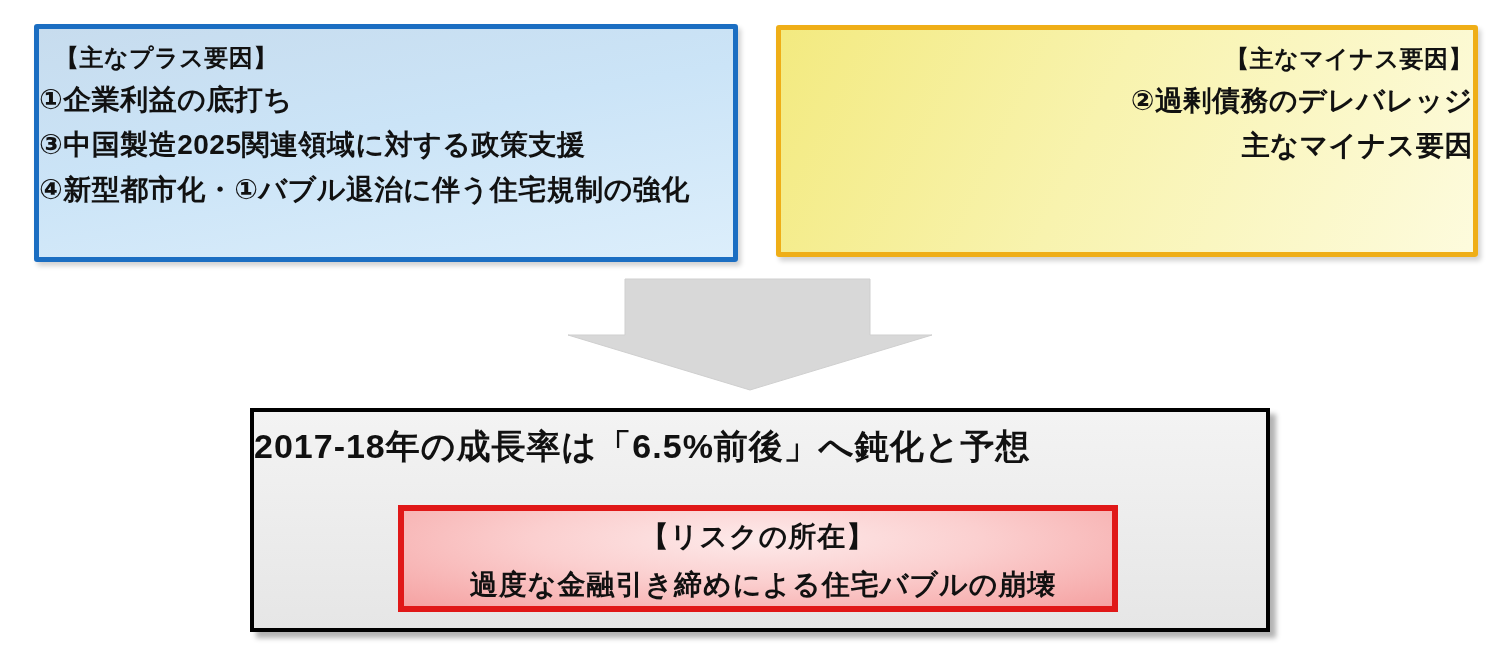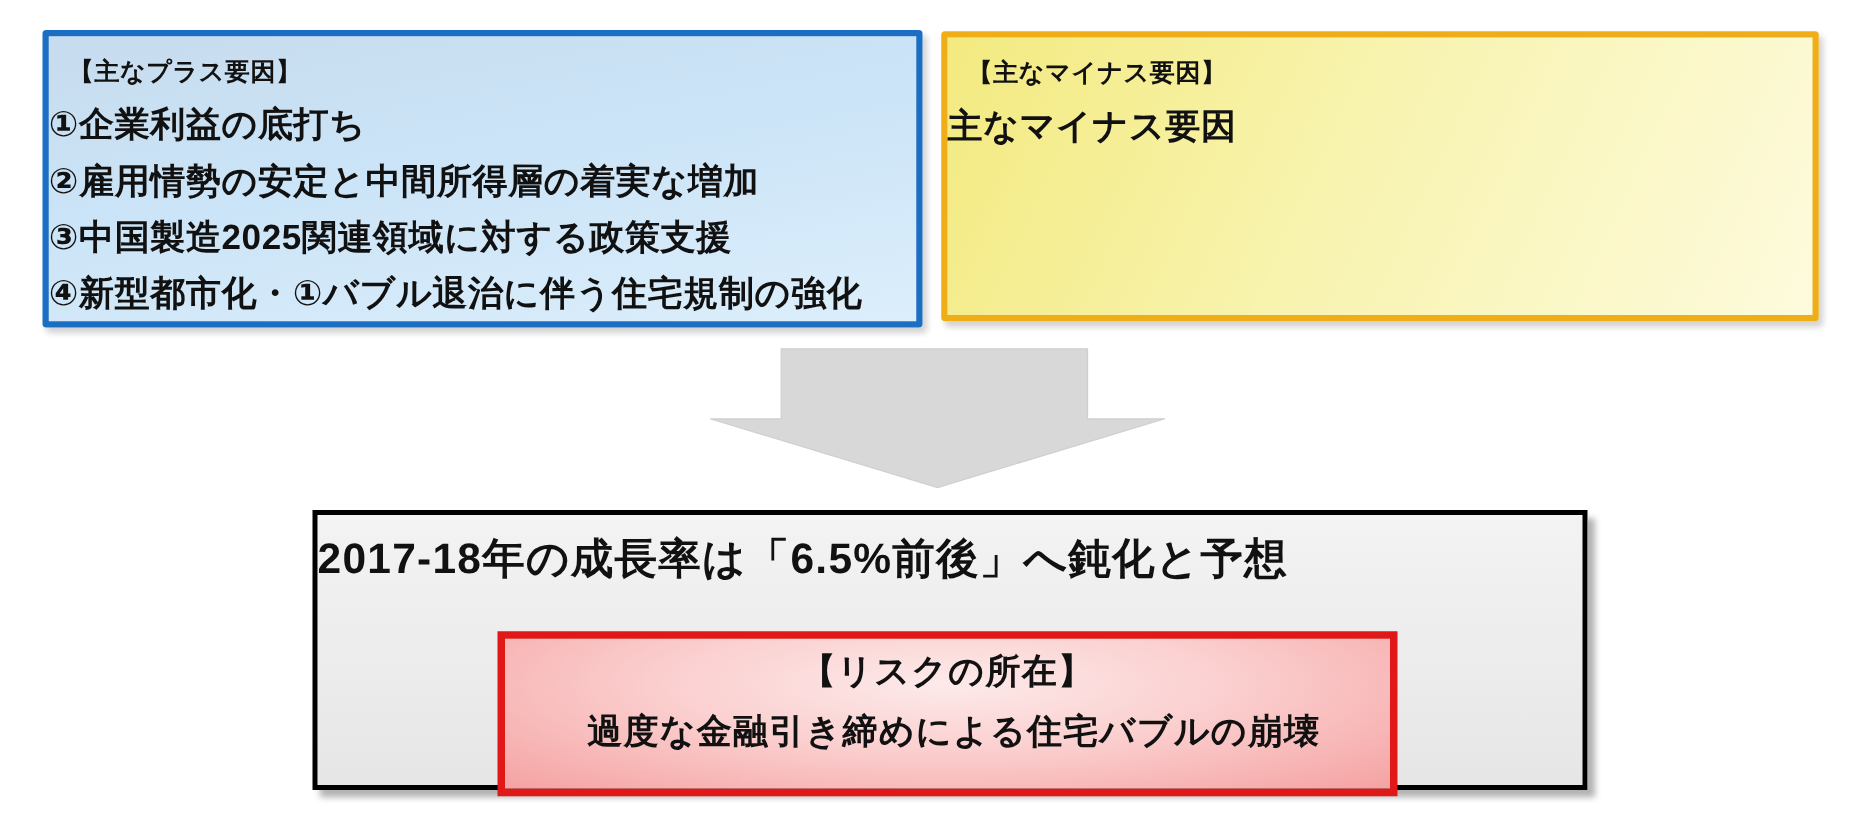--- a/index.html
+++ b/index.html
@@ -12,65 +12,66 @@
     position:absolute;box-sizing:border-box;border-radius:3px;
     font-weight:bold;
     box-shadow:3px 4px 5px rgba(0,0,0,0.18);
   }
   .plus-box{
     left:34px;top:24px;width:704px;height:238px;
     border:5px solid #1b6ec2;
     background:linear-gradient(170deg,#c7dcee 0%,#cbe4f7 45%,#dcEEfb 100%);
   }
   .minus-box{
-    left:753px;top:25px;width:702px;height:232px;
+    left:776px;top:25px;width:702px;height:232px;
     border:5px solid #efae17;
     background:linear-gradient(115deg,#f3ea80 0%,#f8f3ae 45%,#fdfbdd 100%);
+    text-align:right;
   }
   .factor-title{
-    padding:10px 0 0 16px;font-size:20px;line-height:38px;letter-spacing:0.5px;
+    padding:10px 0 0 16px;font-size:24px;line-height:38px;letter-spacing:0.5px;
     white-space:nowrap;
   }
   .factor-item{
     font-size:28px;line-height:45px;letter-spacing:0.5px;
     white-space:nowrap;
   }
   .down-arrow-svg{position:absolute;left:560px;top:272px;}
   .conclusion-box{
     position:absolute;left:250px;top:408px;width:1020px;height:224px;
     box-sizing:border-box;border:4px solid #000000;
     background:linear-gradient(180deg,#f3f3f3 0%,#ececec 55%,#e6e6e6 100%);
     box-shadow:6px 6px 5px rgba(0,0,0,0.30);
   }
   .conclusion-title{
     margin-top:12px;text-align:left;font-size:34px;font-weight:bold;
     letter-spacing:1px;white-space:nowrap;
   }
   .risk-box{
-    position:absolute;left:144px;top:93px;width:720px;height:132px;
+    position:absolute;left:144px;top:93px;width:720px;height:107px;
     box-sizing:border-box;border:6px solid #e01818;
     background:radial-gradient(ellipse at 50% 30%,#fdeaea 0%,#fbcfcf 45%,#f5a2a2 100%);
     text-align:center;font-weight:bold;
   }
   .risk-title{font-size:28px;line-height:48px;padding-top:2px;letter-spacing:1px;white-space:nowrap;}
   .risk-text{font-size:28px;line-height:48px;letter-spacing:1px;white-space:nowrap;padding-left:10px;}
 </style>
 </head>
 <body>
 
 <div class="factor-box plus-box">
   <div class="factor-title">【主なプラス要因】</div>
   <div class="factor-item">①企業利益の底打ち</div>
-  <div class="factor-item">②雇用情勢の安定と中間所得層の着実な増加</div>
   <div class="factor-item">③中国製造2025関連領域に対する政策支援</div>
   <div class="factor-item">④新型都市化・①バブル退治に伴う住宅規制の強化</div>
 </div>
 
 <div class="factor-box minus-box">
   <div class="factor-title">【主なマイナス要因】</div>
+  <div class="factor-item">②過剰債務のデレバレッジ</div>
   <div class="factor-item">主なマイナス要因</div>
 </div>
 
 <svg class="down-arrow-svg" width="380" height="126" viewBox="0 0 380 126">
   <polygon points="65,7 310,7 310,63 372,63 190,118 8,63 65,63" fill="#d8d8d8" stroke="#cfcfcf" stroke-width="1"></polygon>
 </svg>
 
 <div class="conclusion-box">
   <div class="conclusion-title">2017-18年の成長率は「6.5%前後」へ鈍化と予想</div>
   <div class="risk-box">

